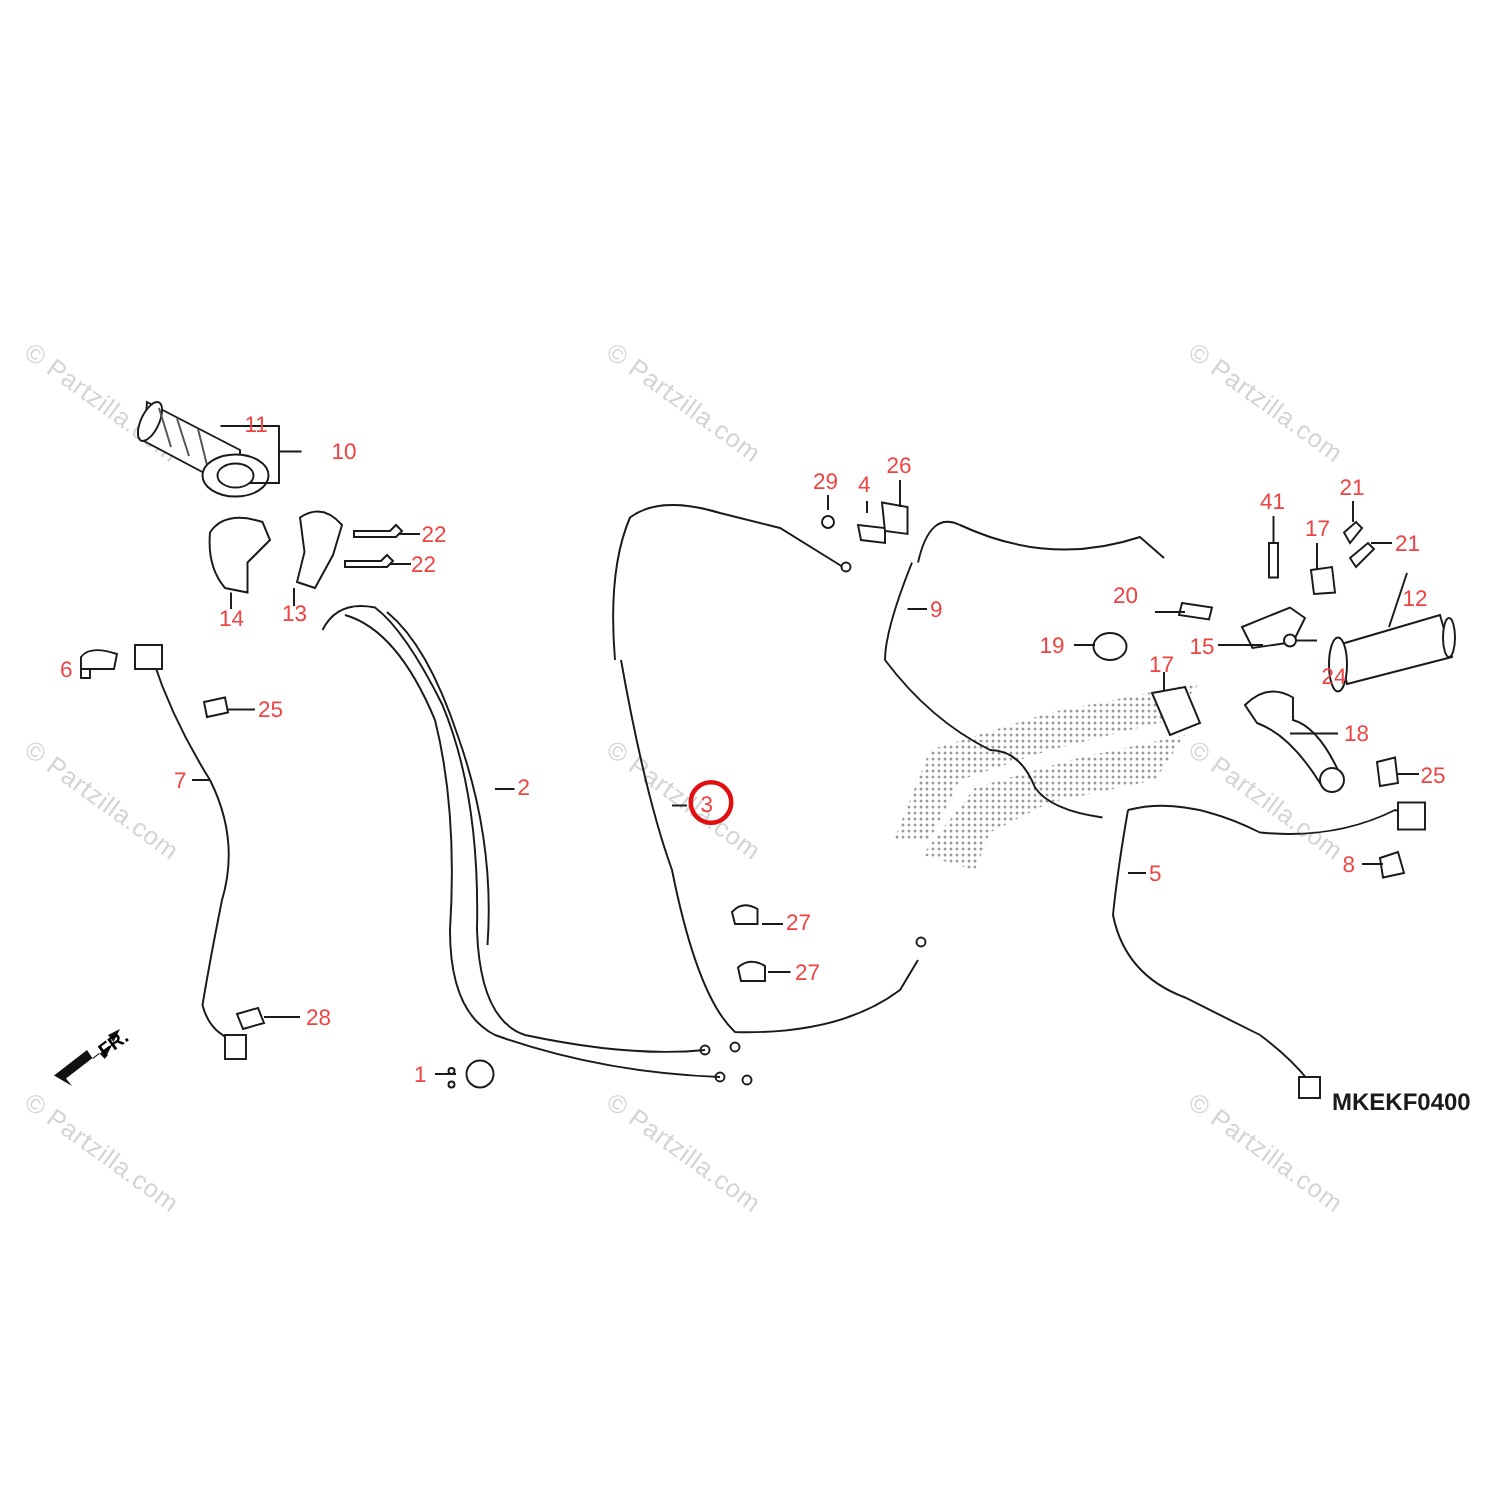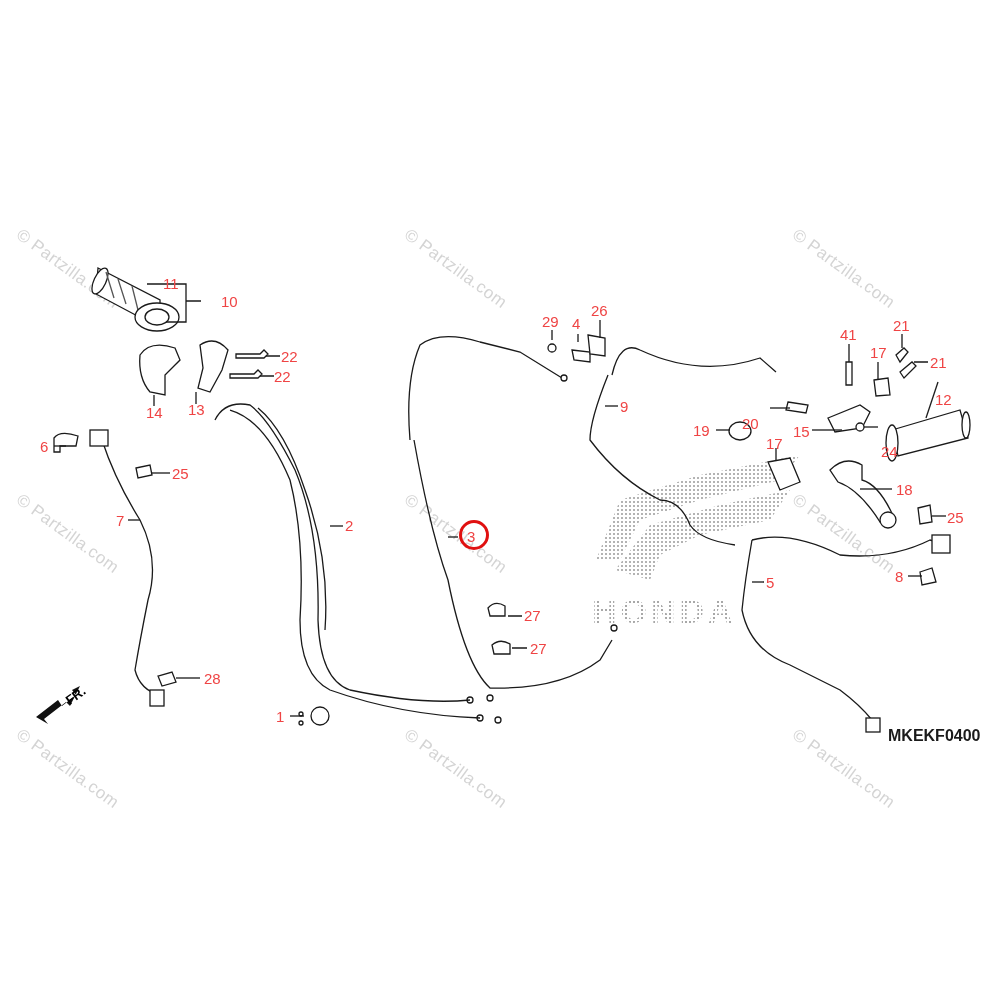--- a/index.html
+++ b/index.html
@@ -29,21 +29,20 @@
 
   <svg width="1000" height="1000" style="position:absolute;left:0;top:0;">
     <defs>
       <pattern id="dots" width="4" height="4" patternUnits="userSpaceOnUse">
         <circle cx="2" cy="2" r="1" fill="#9a9a9a"></circle>
       </pattern>
     </defs>
     <path d="M596,560 L620,500 L700,475 L800,455 L780,480 L700,500 L640,520 L620,560 Z" fill="url(#dots)"></path>
     <path d="M615,570 L650,525 L720,505 L790,490 L770,520 L700,535 L660,555 L650,580 Z" fill="url(#dots)"></path>
   </svg>
-  <div class="honda">HONDA</div>
 
   <svg width="1000" height="1000" style="position:absolute;left:0;top:0;" fill="none" stroke="#1a1a1a" stroke-width="1.3">
 
     <g>
       <path d="M98,268 L160,300 L160,328 L96,294 Z" fill="#fff"></path>
       <ellipse cx="100" cy="281" rx="6" ry="14" fill="#fff" transform="rotate(25 100 281)"></ellipse>
       <path d="M106,272 L114,298 M118,279 L126,304 M132,286 L138,310" stroke="#555"></path>
       <ellipse cx="157" cy="317" rx="22" ry="14" fill="#fff"></ellipse>
       <ellipse cx="157" cy="317" rx="12" ry="8"></ellipse>
     </g>
@@ -171,21 +170,21 @@
   <div class="callout" style="left:221px;top:294px;">10</div>
   <div class="callout" style="left:163px;top:276px;">11</div>
   <div class="callout" style="left:935px;top:392px;">12</div>
   <div class="callout" style="left:188px;top:402px;">13</div>
   <div class="callout" style="left:146px;top:405px;">14</div>
   <div class="callout" style="left:793px;top:424px;">15</div>
   <div class="callout" style="left:870px;top:345px;">17</div>
   <div class="callout" style="left:766px;top:436px;">17</div>
   <div class="callout" style="left:896px;top:482px;">18</div>
   <div class="callout" style="left:693px;top:423px;">19</div>
-  <div class="callout" style="left:742px;top:416px;">20</div>
+  <div class="callout" style="left:742px;top:390px;">20</div>
   <div class="callout" style="left:893px;top:318px;">21</div>
   <div class="callout" style="left:930px;top:355px;">21</div>
   <div class="callout" style="left:281px;top:349px;">22</div>
   <div class="callout" style="left:274px;top:369px;">22</div>
   <div class="callout" style="left:840px;top:327px;">41</div>
   <div class="callout" style="left:881px;top:420px;margin-top:24px;">24</div>
   <div class="callout" style="left:172px;top:466px;">25</div>
   <div class="callout" style="left:947px;top:510px;">25</div>
   <div class="callout" style="left:591px;top:303px;">26</div>
   <div class="callout" style="left:524px;top:608px;">27</div>

